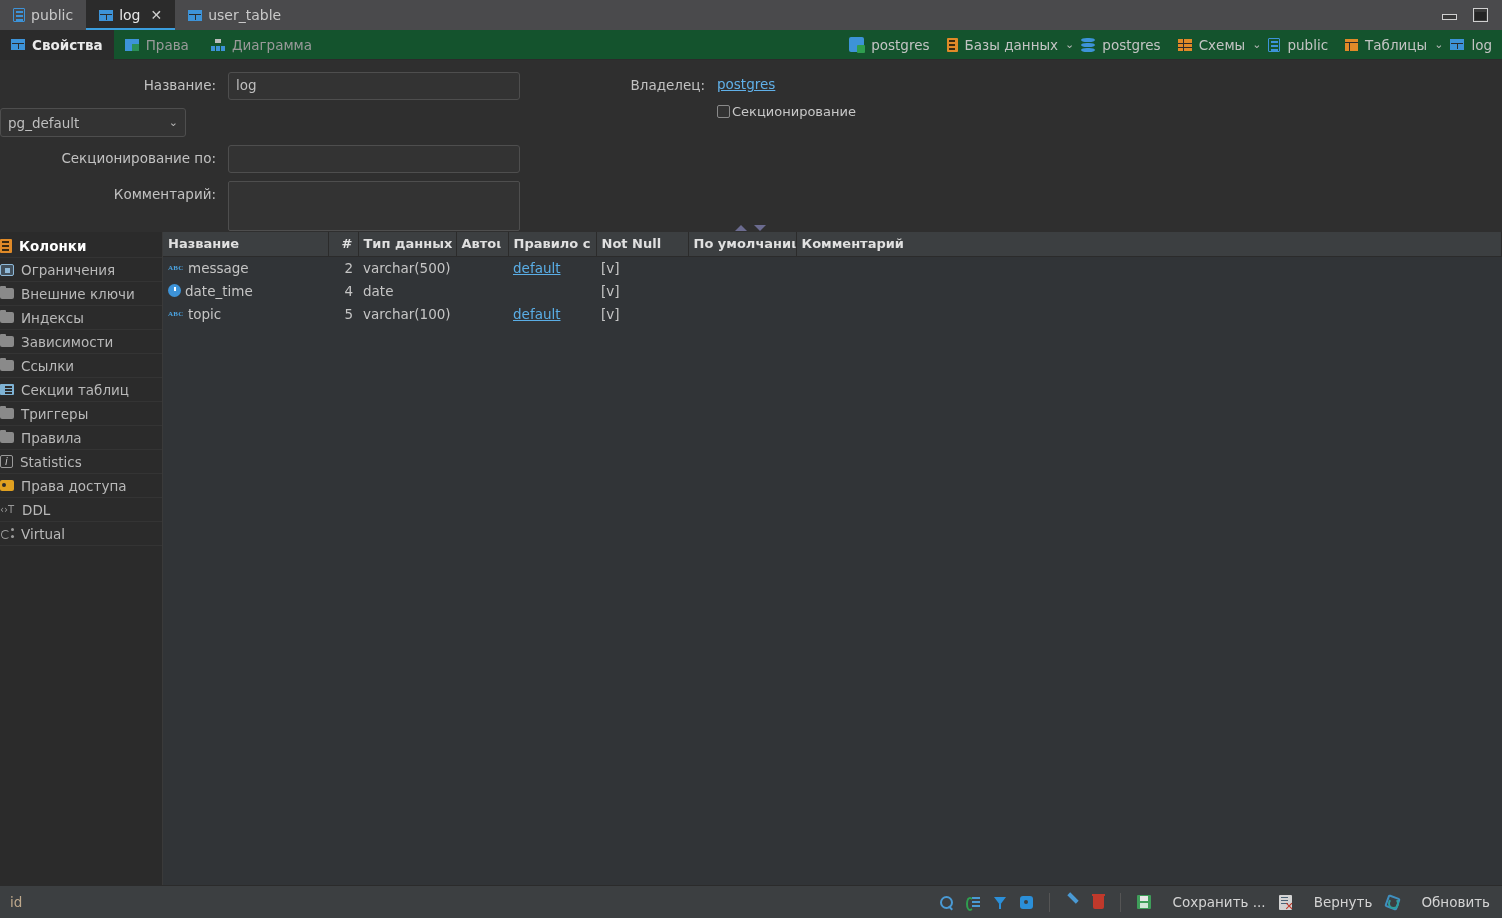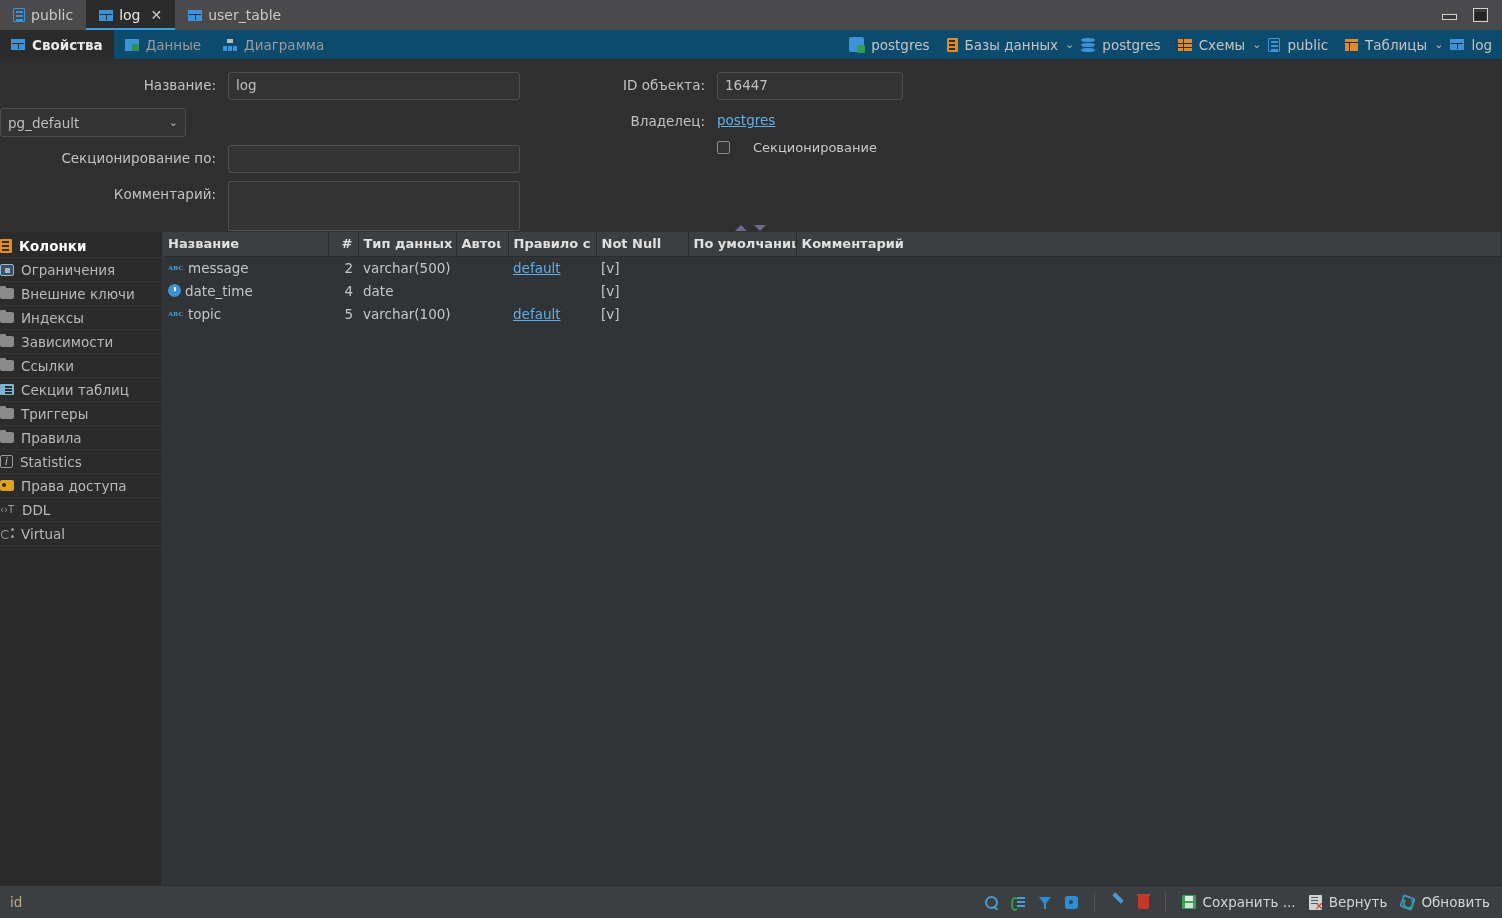--- a/index.html
+++ b/index.html
@@ -115,21 +115,21 @@
   .ico-tables::before {
     content: ""; position: absolute; left: 0; right: 0; top: 3px; height: 1px; background: #2b2b2b;
   }
   .ico-tables::after {
     content: ""; position: absolute; top: 3px; bottom: 0; left: 4px; width: 1px; background: #2b2b2b;
   }
   .chev { font-size: 11px; color: #b9b9b9; line-height: 1; }
 
   
   .subtabs {
-    height: 30px; background: #0c4a6e; display: flex; align-items: stretch; flex: none;
+    height: 30px; background: #14532d; display: flex; align-items: stretch; flex: none;
     border-bottom: 1px solid #2b2b2b;
   }
   .stab {
     display: flex; align-items: center; gap: 7px; padding: 0 11px;
     font-size: 13.5px; color: #9a9a9a; cursor: default; position: relative;
   }
   .stab.active { background: #2b2b2b; color: #eaeaea; font-weight: bold; }
   .crumbs {
     margin-left: auto; display: flex; align-items: center; gap: 7px; padding-right: 10px;
     font-size: 13.5px; color: #c4c4c4;
@@ -160,21 +160,21 @@
     background: #333333; border: 1px solid #4e4e4e; border-radius: 3px;
     color: #bfbfbf; font-size: 13.5px; padding: 4px 7px; height: 29px;
     width: 186px; display: flex; align-items: center; justify-content: space-between;
   }
   .ftext {
     background: #333333; border: 1px solid #4e4e4e; border-radius: 2px;
     width: 292px; height: 50px;
   }
   .ftext.big { width: 300px; height: 62px; }
   .flink { color: #60b0e8; text-decoration: underline; font-size: 13.5px; padding-top: 4px; }
-  .fcheckrow { display: flex; align-items: center; gap: 23px; padding-top: 3px; }
+  .fcheckrow { display: flex; align-items: center; gap: 2px; padding-top: 3px; }
   .fcheck {
     width: 13px; height: 13px; border: 1px solid #8a8a8a; background: #333; border-radius: 2px;
   }
   .collapse-arrows {
     position: absolute; left: 735px; bottom: 1px; display: flex; gap: 7px;
   }
   .carrow { width: 0; height: 0; border-left: 6px solid transparent; border-right: 6px solid transparent; }
   .carrow.up { border-bottom: 6px solid #6b6b8f; }
   .carrow.down { border-top: 6px solid #6b6b8f; }
 
@@ -273,21 +273,21 @@
   .pkbox { outline: 1px solid #4aa3e0; }
 
   
   .statusbar {
     height: 33px; background: #3c3f41; flex: none; display: flex; align-items: center;
     border-top: 1px solid #2b2b2b; padding: 0 12px 0 10px;
   }
   .statusbar .stext { font-size: 13.5px; color: #bfa98c; }
   .sbtools { margin-left: auto; display: flex; align-items: center; gap: 13px; }
   .sbsep { width: 1px; height: 19px; background: #555; margin: 0 3px; }
-  .sbitem { display: flex; align-items: center; gap: 7px; cursor: default; }
+  .sbitem { display: flex; align-items: center; gap: 22px; cursor: default; }
   .sblabel { font-size: 13.5px; color: #d4d4d4; }
 
   .ico-search { width: 13px; height: 13px; }
   .ico-search::before {
     content: ""; position: absolute; left: 0; top: 0; width: 9px; height: 9px;
     border: 2px solid #4a9ad4; border-radius: 50%;
   }
   .ico-search::after {
     content: ""; position: absolute; right: 0; bottom: 0; width: 5px; height: 2px; background: #4a9ad4;
     transform: rotate(45deg);
@@ -382,21 +382,21 @@
 
   <div class="subtabs">
 
     <div class="stab active">
       <span class="ico ico-table"></span>
       <span>Свойства</span>
     </div>
 
     <div class="stab">
       <span class="ico ico-data"></span>
-      <span>Данные</span>
+      <span>Права</span>
     </div>
 
     <div class="stab">
       <span class="ico ico-diagram"></span>
       <span>Диаграмма</span>
     </div>
 
     <div class="crumbs">
       <span class="ico ico-pg"></span>
       <span>postgres</span>
@@ -447,24 +447,20 @@
       </div>
 
       <div class="frow">
         <div class="flabel">Комментарий:</div>
         <div class="ftext"></div>
       </div>
     </div>
 
     <div class="col-right">
 
-      <div class="frow">
-        <div class="flabel">ID объекта:</div>
-        <div class="finput w185">16447</div>
-      </div>
 
       <div class="frow">
         <div class="flabel">Владелец:</div>
         <div class="flink">postgres</div>
       </div>
 
       <div class="frow">
         <div class="flabel"></div>
         <div class="fcheckrow">
           <span class="fcheck"></span>

